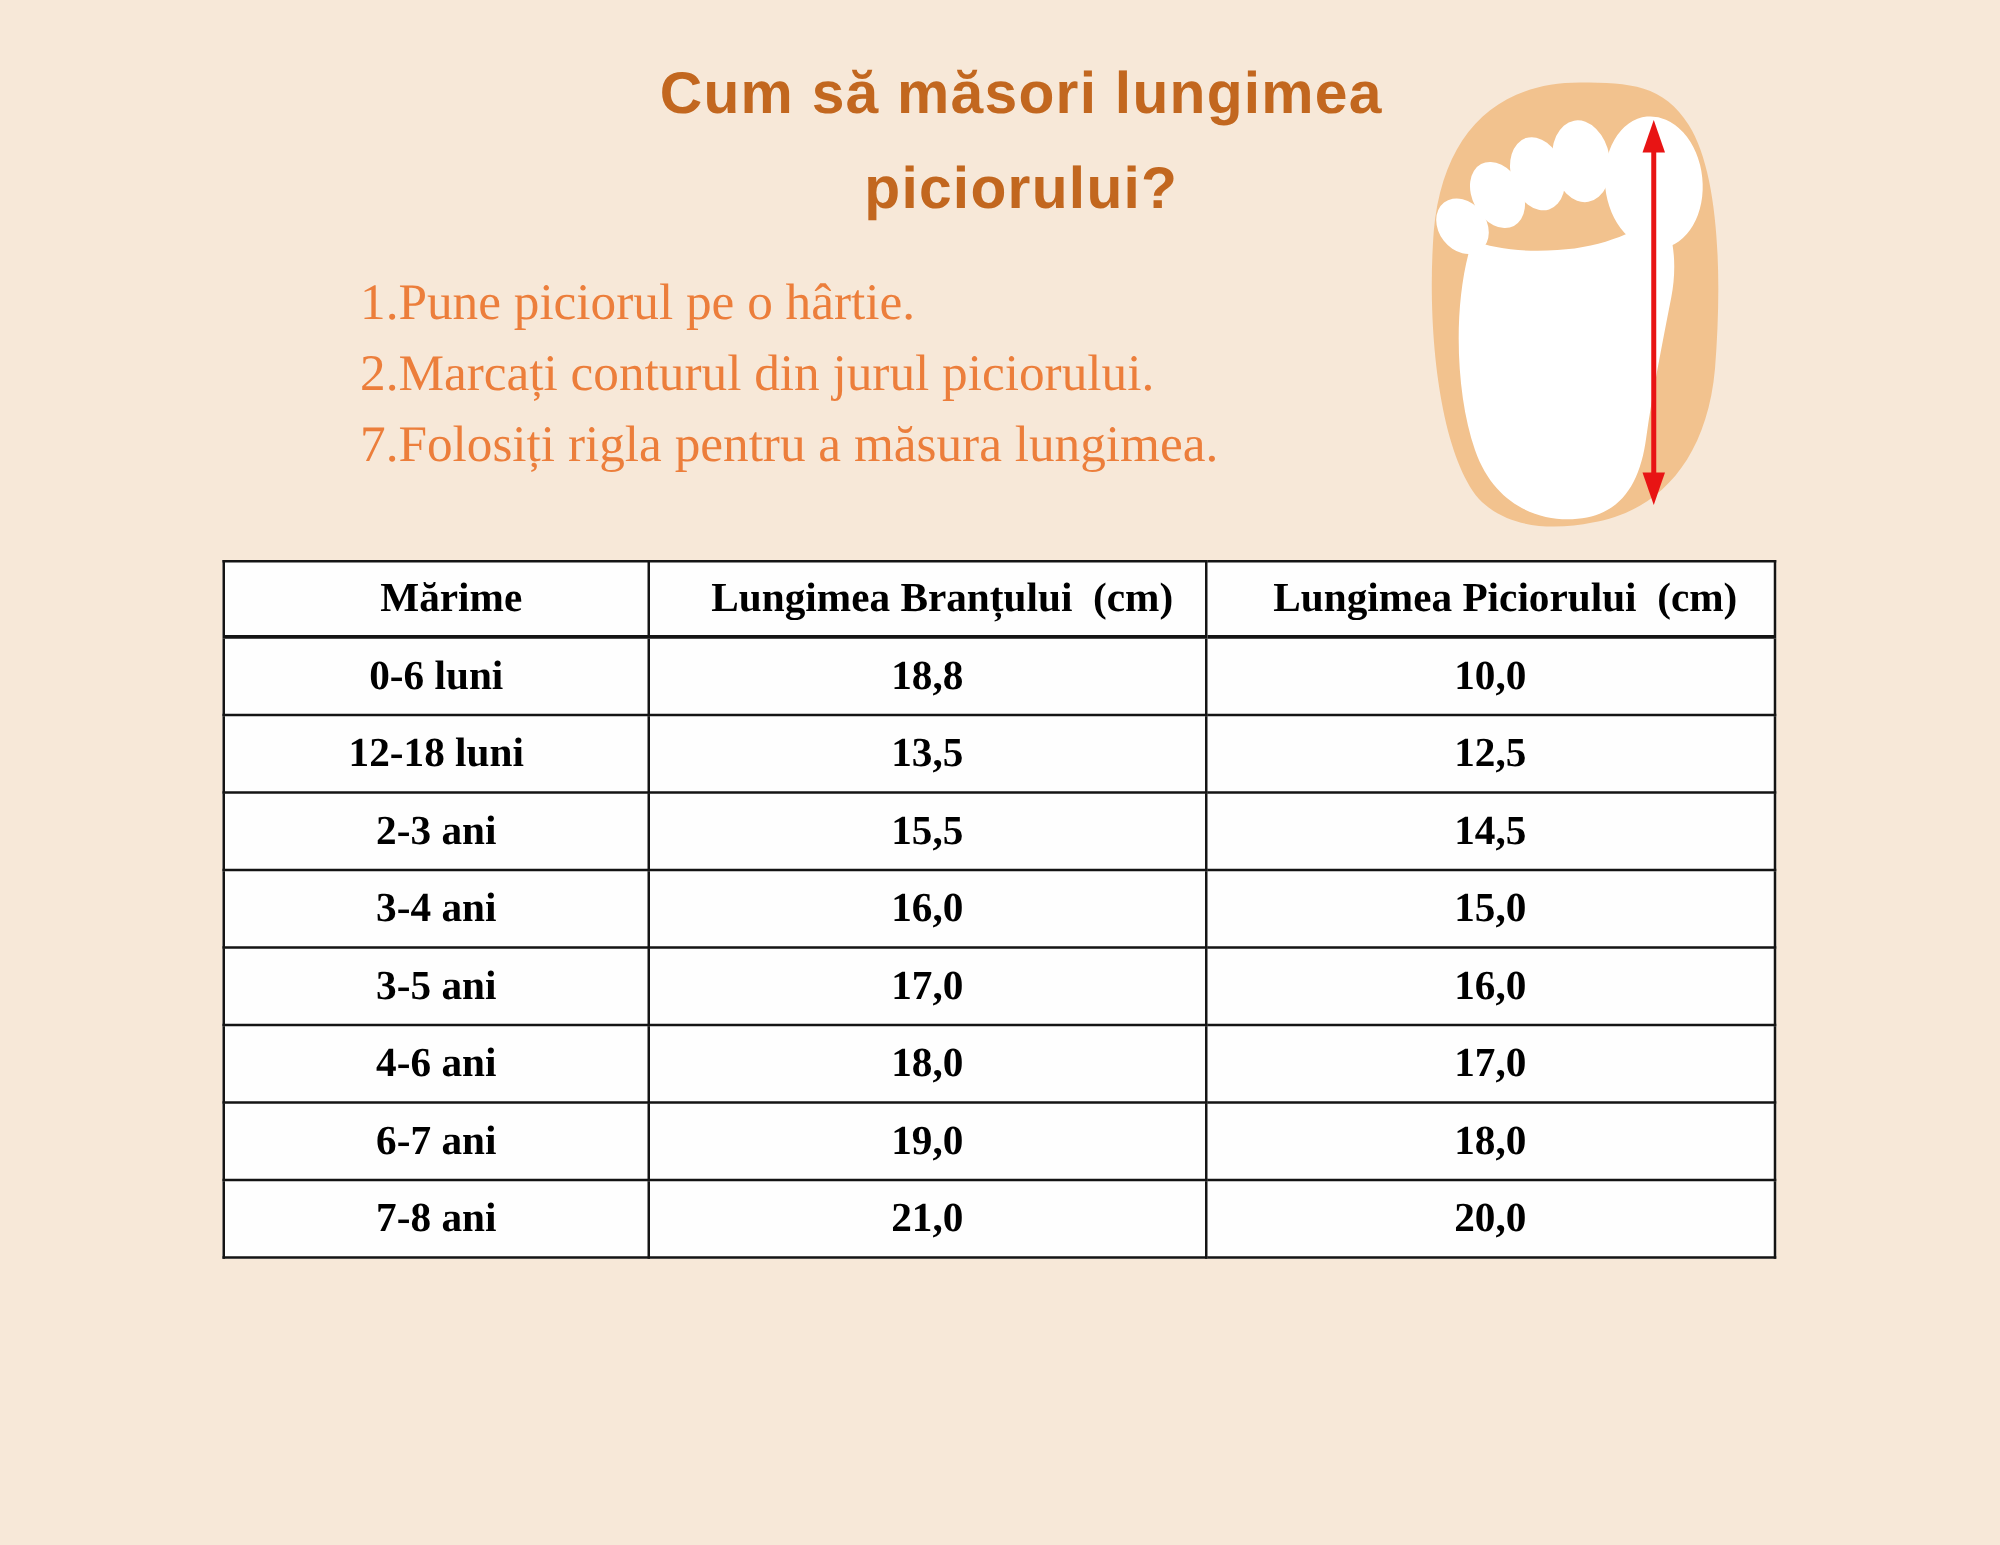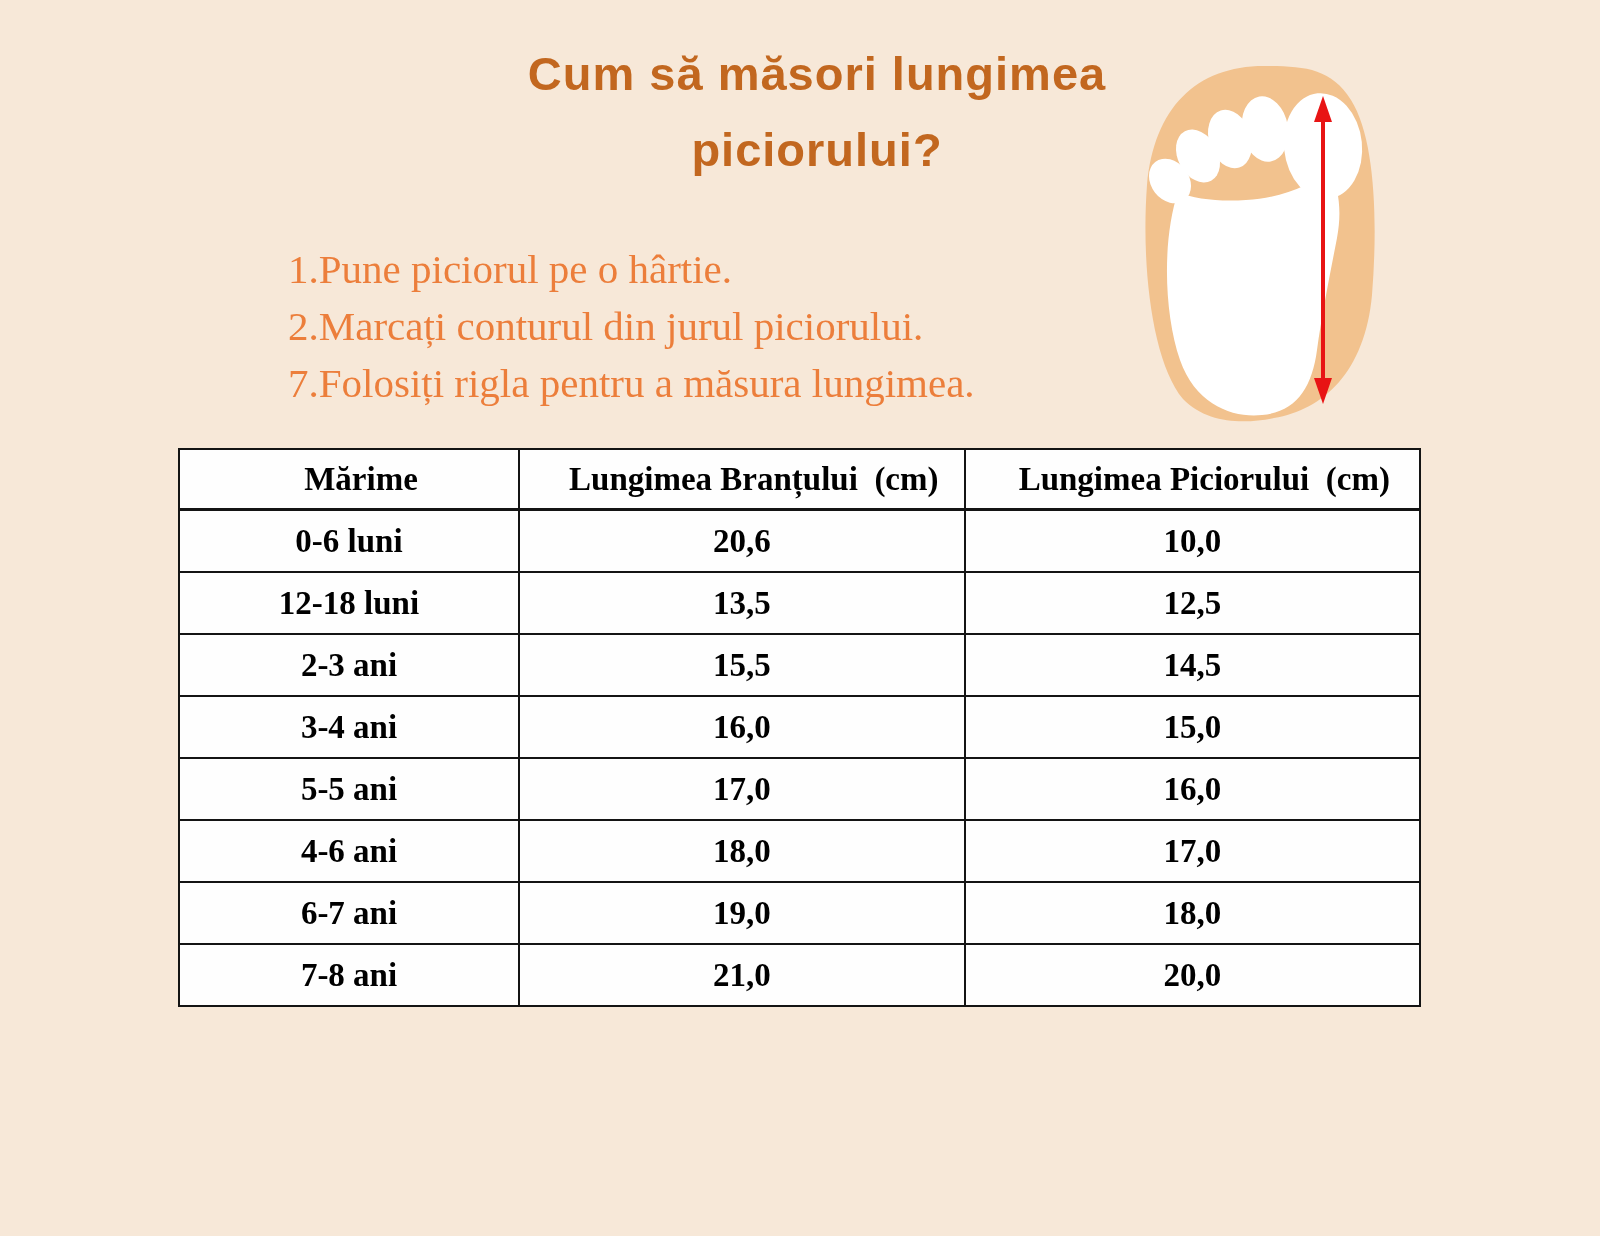--- a/index.html
+++ b/index.html
@@ -22,21 +22,20 @@
     color: #c2671f;
     letter-spacing: 1px;
     padding-left: 32px;
   }
   .instructions {
     position: absolute;
     left: 288px; top: 213px;
     font-size: 41px;
     line-height: 57px;
     color: #ec7e3b;
-    margin-top: 28px;
   }
   .foot-figure {
     position: absolute;
     left: 1126px; top: 60px;
     width: 272px; height: 368px;
   }
   .size-table {
     position: absolute;
     left: 178px; top: 448px;
     width: 1243px;
@@ -104,40 +103,40 @@
   <thead>
     <tr>
       <th>Mărime</th>
       <th>Lungimea Branțului  (cm)</th>
       <th>Lungimea Piciorului  (cm)</th>
     </tr>
   </thead>
   <tbody>
     <tr>
       <td>0-6 luni</td>
-      <td>20,6</td>
+      <td>18,8</td>
       <td>10,0</td>
     </tr>
     <tr>
       <td>12-18 luni</td>
       <td>13,5</td>
       <td>12,5</td>
     </tr>
     <tr>
       <td>2-3 ani</td>
       <td>15,5</td>
       <td>14,5</td>
     </tr>
     <tr>
       <td>3-4 ani</td>
       <td>16,0</td>
       <td>15,0</td>
     </tr>
     <tr>
-      <td>5-5 ani</td>
+      <td>3-5 ani</td>
       <td>17,0</td>
       <td>16,0</td>
     </tr>
     <tr>
       <td>4-6 ani</td>
       <td>18,0</td>
       <td>17,0</td>
     </tr>
     <tr>
       <td>6-7 ani</td>

